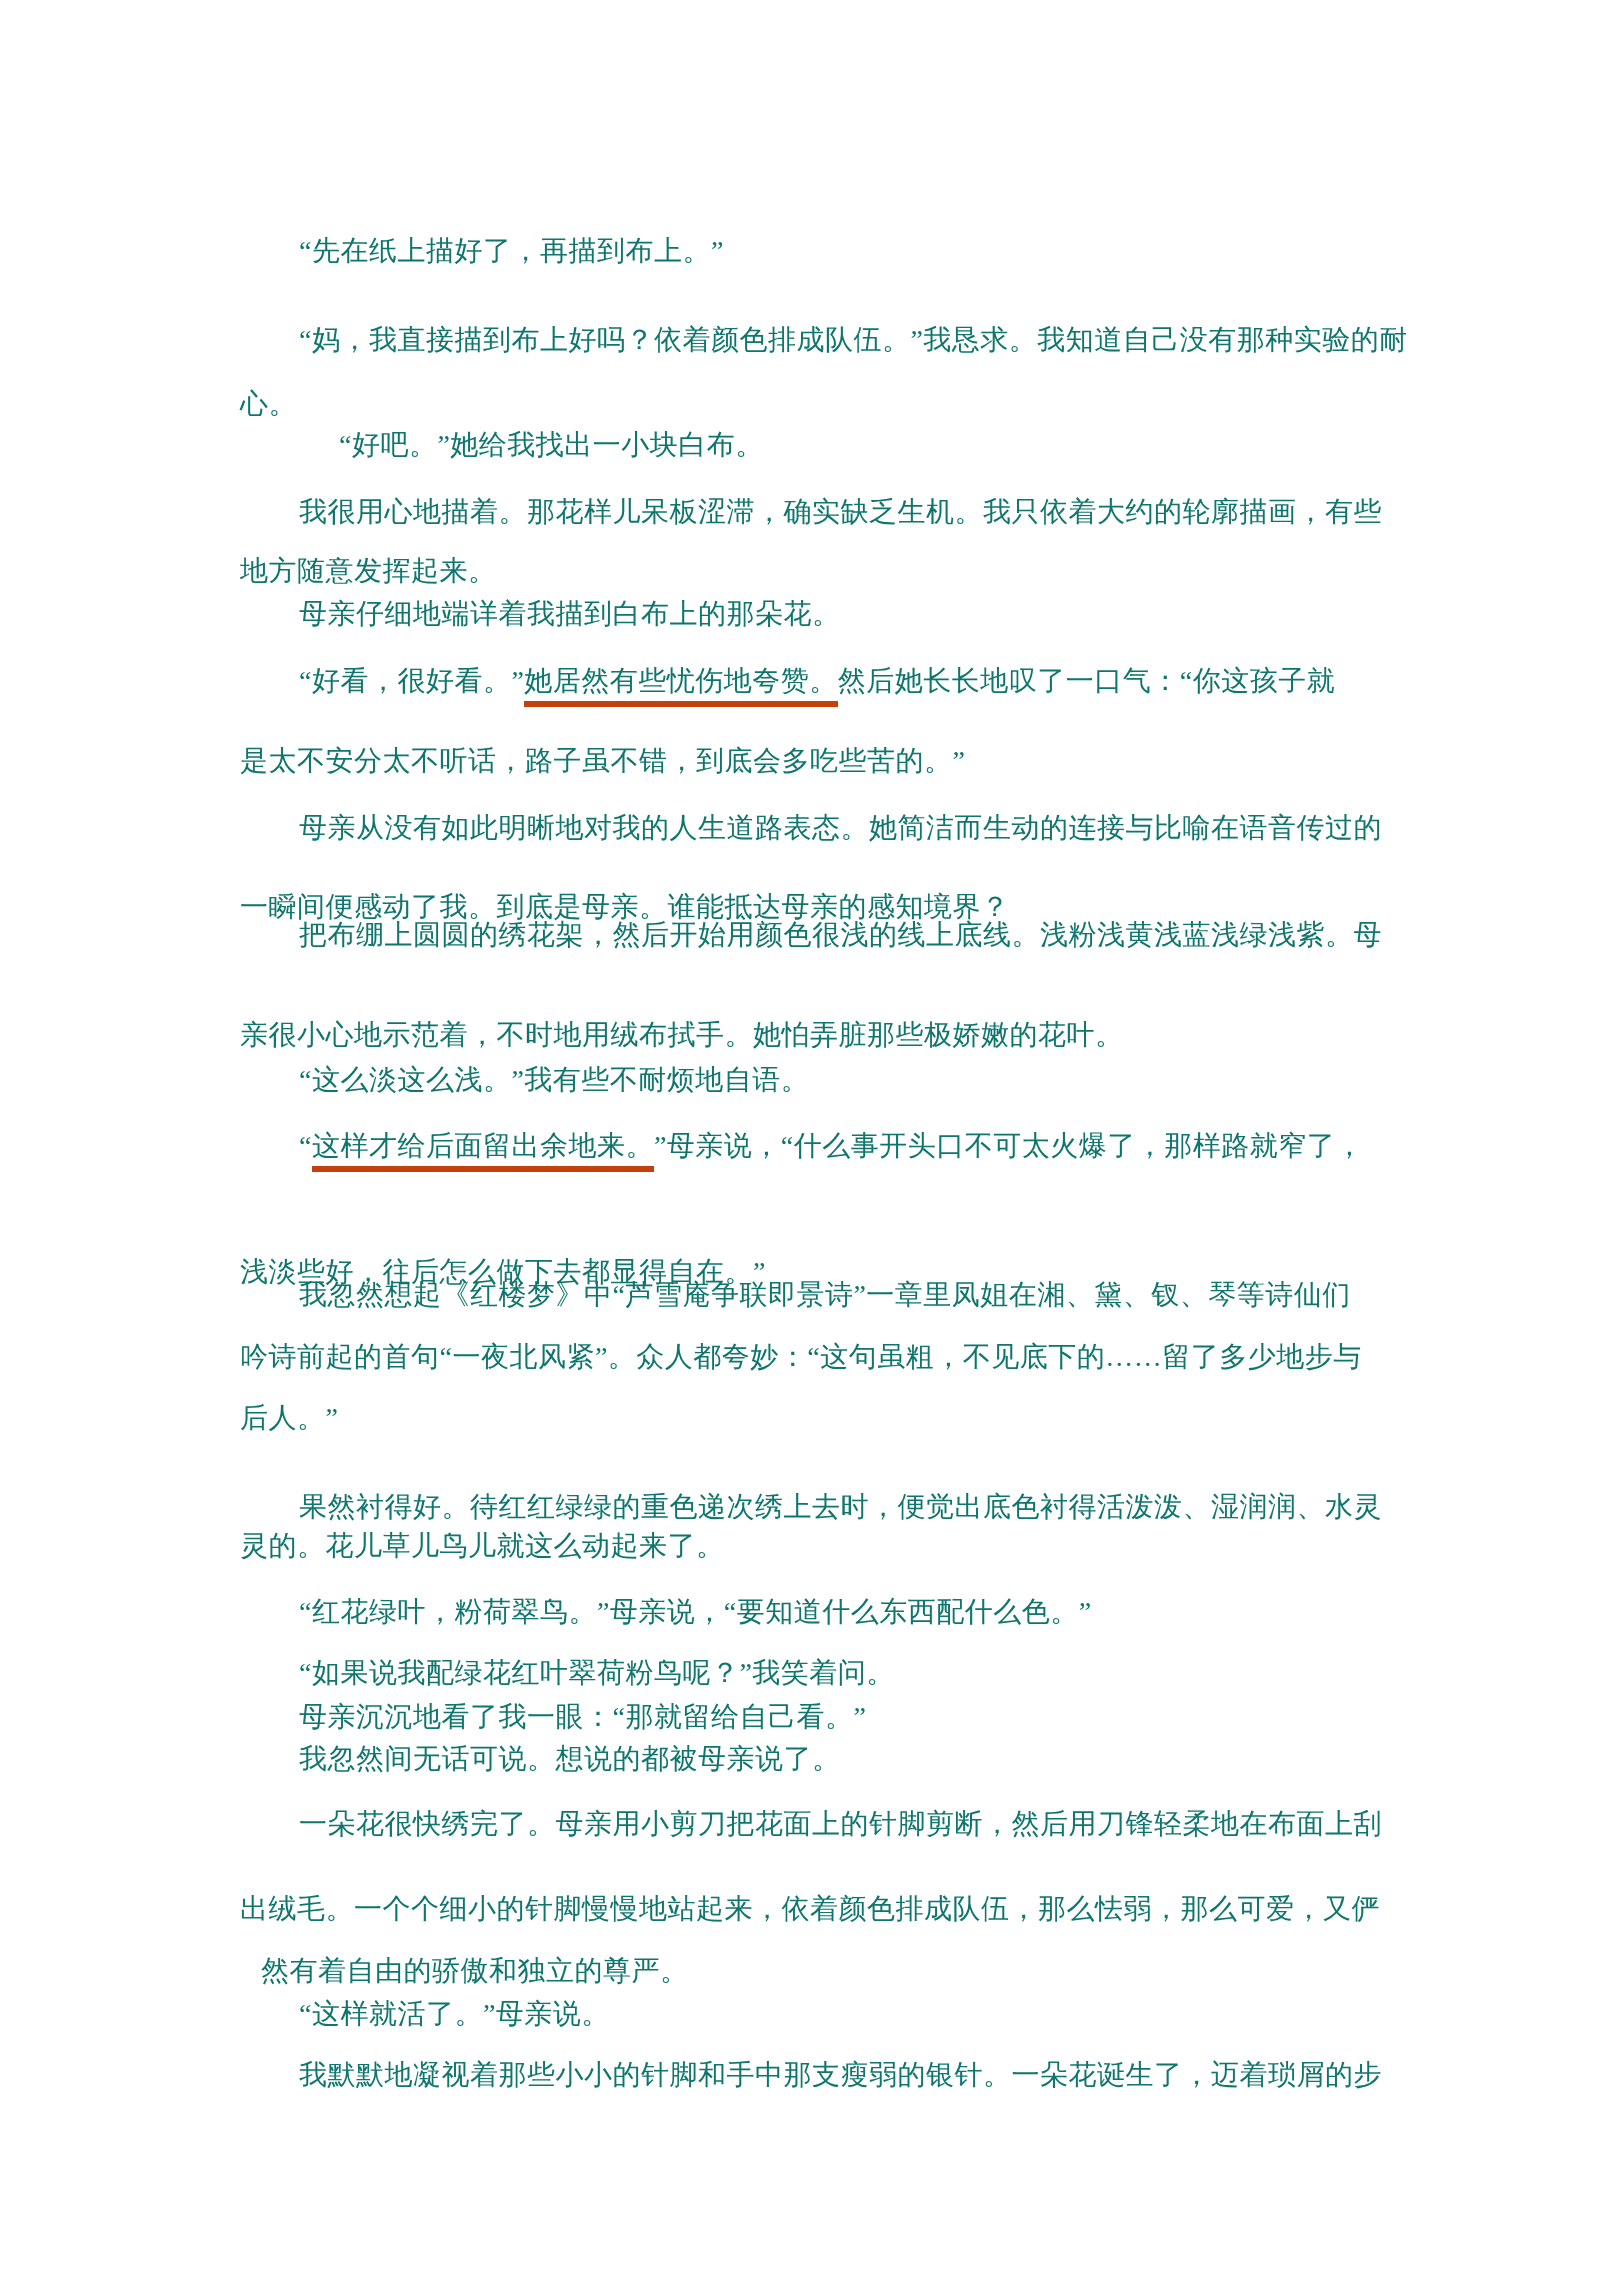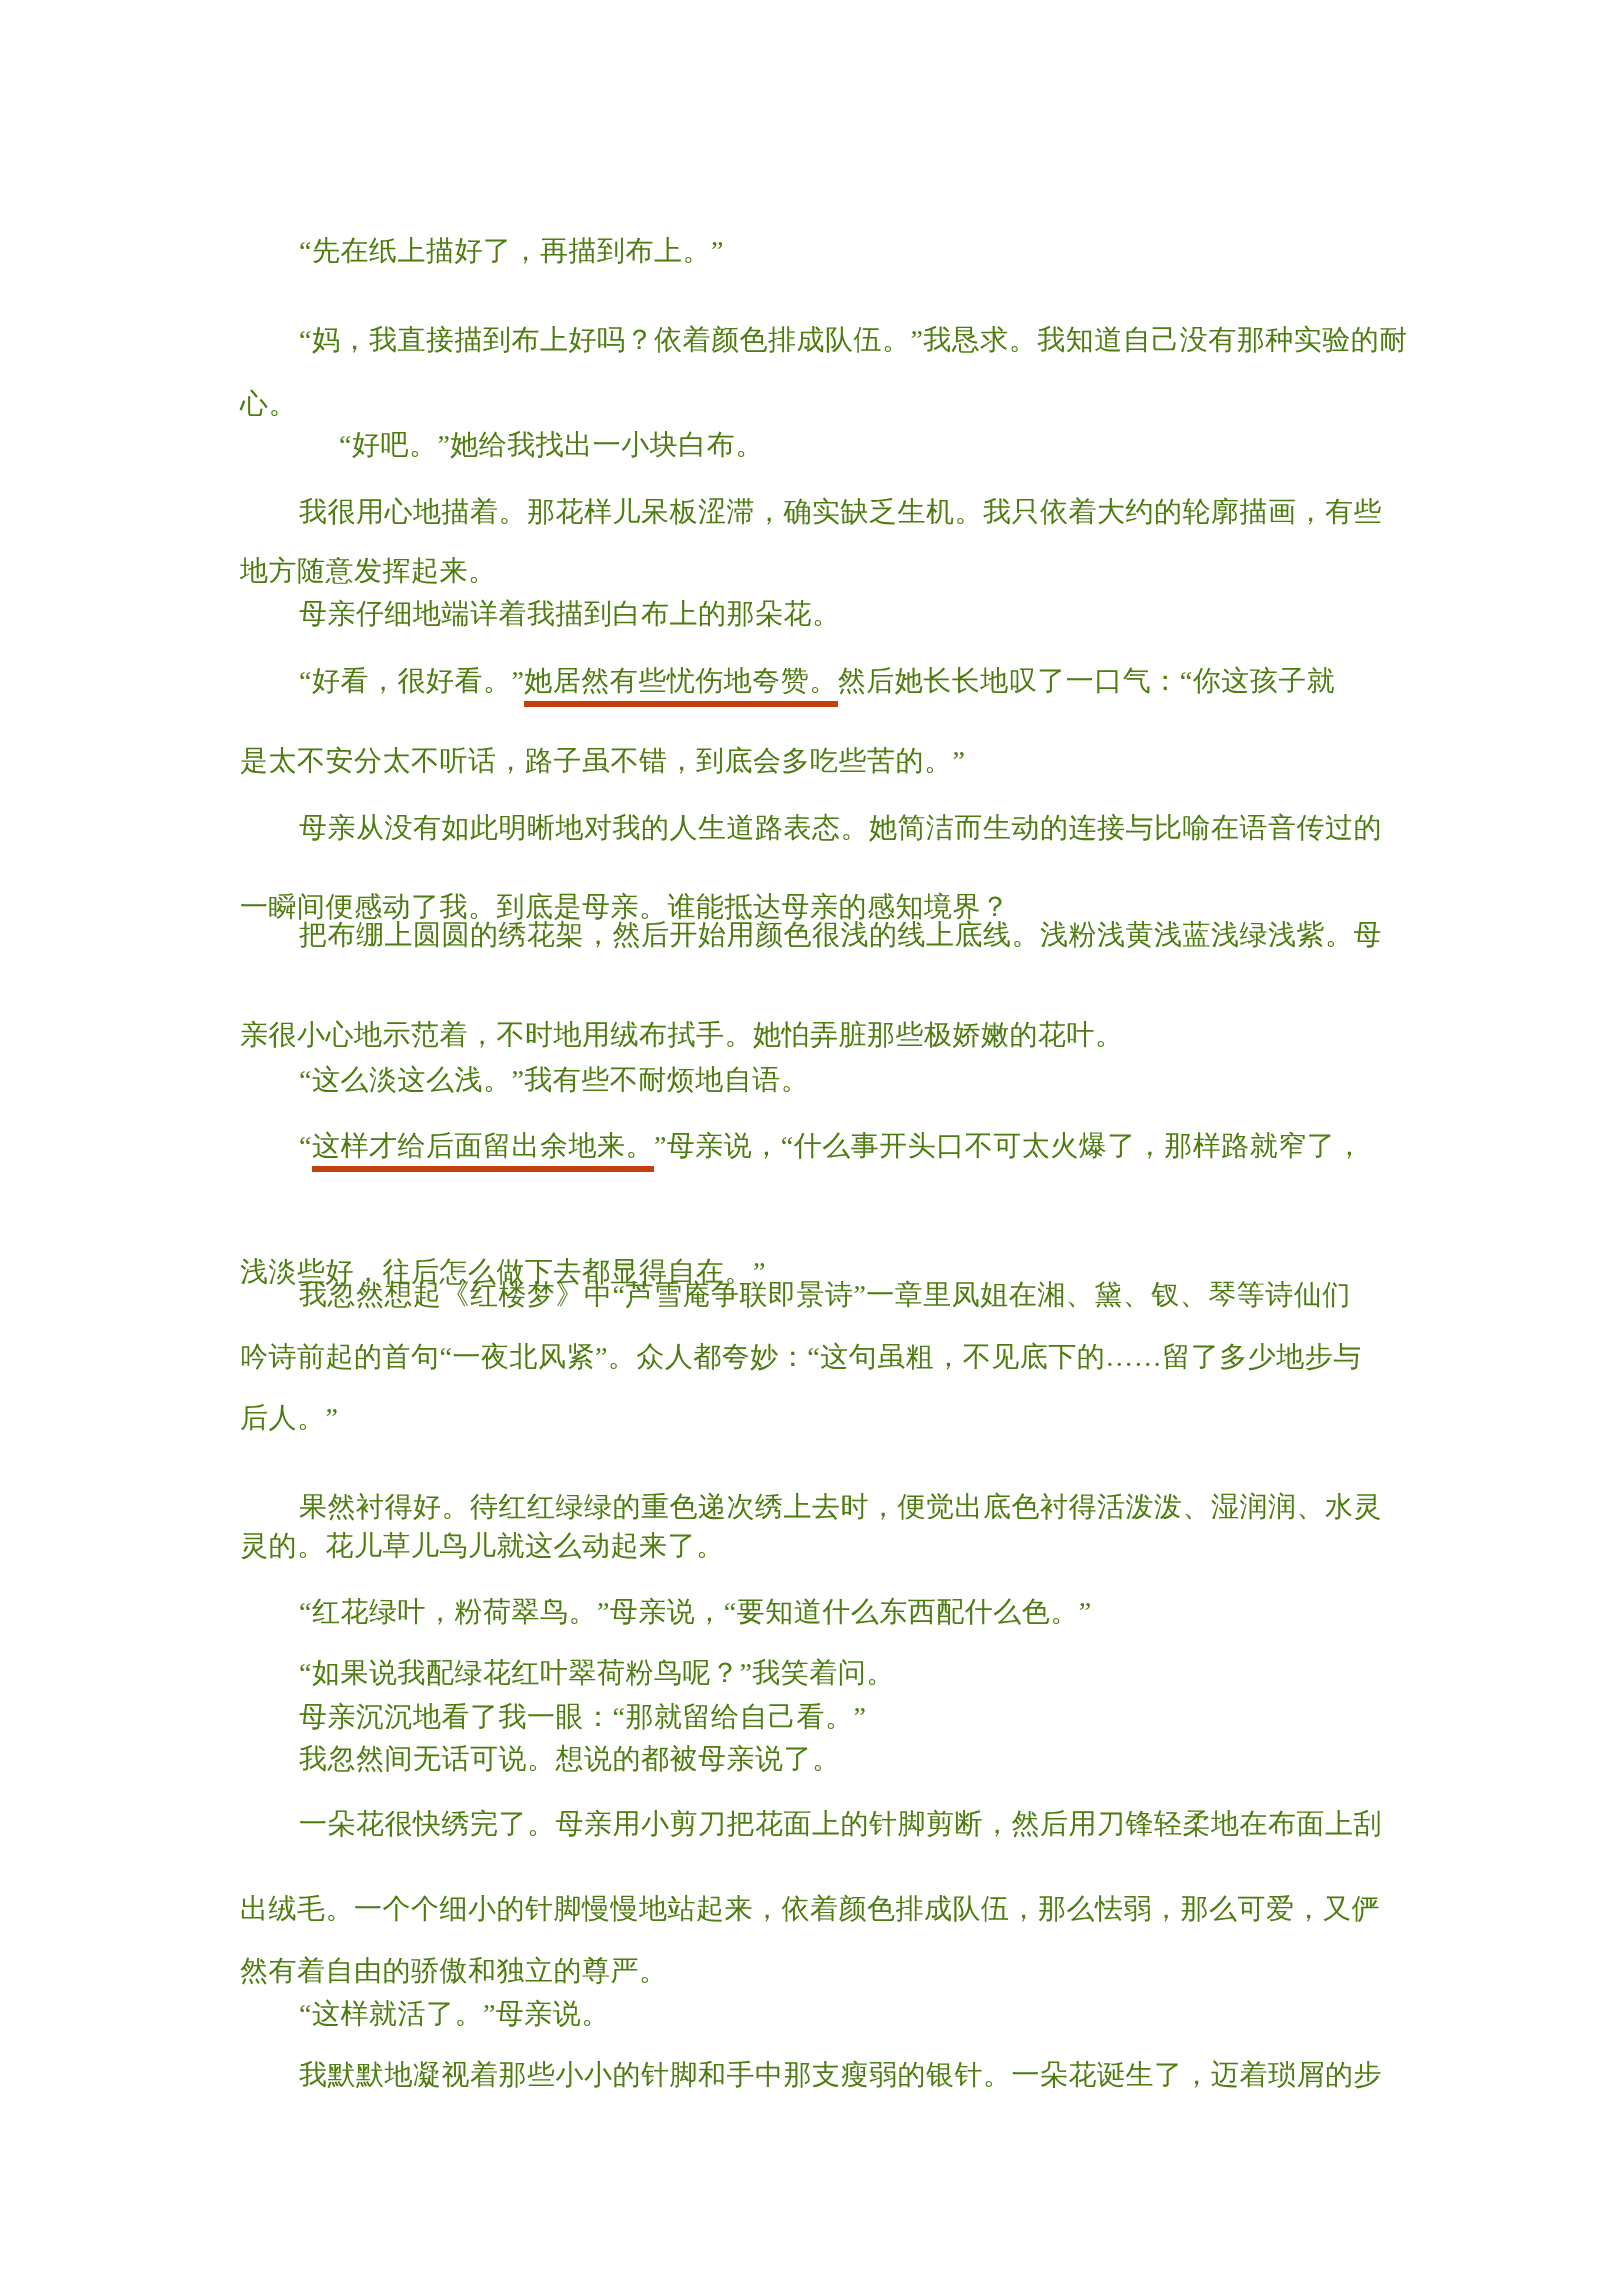--- a/index.html
+++ b/index.html
@@ -5,21 +5,21 @@
   html, body {
     margin: 0;
     padding: 0;
     background: #ffffff;
   }
   .page {
     position: relative;
     width: 1524px;
     height: 2292px;
     background: #ffffff;
-    color: #4d7c0f;
+    color: #0f766e;
     font-family: "Liberation Serif", "DejaVu Serif", serif;
     font-size: 28px;
     overflow: hidden;
   }
   .line {
     position: absolute;
     left: 240px;
     line-height: 1.35;
     white-space: pre;
     letter-spacing: 0.5px;
@@ -57,18 +57,18 @@
       <div class="line" style="top: 1338px;"><span>吟诗前起的首句“一夜北风紧”。众人都夸妙：“这句虽粗，不见底下的……留了多少地步与</span></div>
       <div class="line" style="top: 1399px;"><span>后人。”</span></div>
       <div class="line indent" style="top: 1488px;"><span>果然衬得好。待红红绿绿的重色递次绣上去时，便觉出底色衬得活泼泼、湿润润、水灵</span></div>
       <div class="line" style="top: 1527px;"><span>灵的。花儿草儿鸟儿就这么动起来了。</span></div>
       <div class="line indent" style="top: 1593px;"><span>“红花绿叶，粉荷翠鸟。”母亲说，“要知道什么东西配什么色。”</span></div>
       <div class="line indent" style="top: 1654px;"><span>“如果说我配绿花红叶翠荷粉鸟呢？”我笑着问。</span></div>
       <div class="line indent" style="top: 1698px;"><span>母亲沉沉地看了我一眼：“那就留给自己看。”</span></div>
       <div class="line indent" style="top: 1740px;"><span>我忽然间无话可说。想说的都被母亲说了。</span></div>
       <div class="line indent" style="top: 1805px;"><span>一朵花很快绣完了。母亲用小剪刀把花面上的针脚剪断，然后用刀锋轻柔地在布面上刮</span></div>
       <div class="line" style="top: 1890px;"><span>出绒毛。一个个细小的针脚慢慢地站起来，依着颜色排成队伍，那么怯弱，那么可爱，又俨</span></div>
-      <div class="line" style="top: 1952px;"><span>然有着自由的骄傲和独立的尊严。</span></div>
+      <div class="line" style="top: 1952px; margin-left: 21px;"><span>然有着自由的骄傲和独立的尊严。</span></div>
       <div class="line indent" style="top: 1995px;"><span>“这样就活了。”母亲说。</span></div>
       <div class="line indent" style="top: 2056px;"><span>我默默地凝视着那些小小的针脚和手中那支瘦弱的银针。一朵花诞生了，迈着琐屑的步</span></div>
     </div>
 </div>
 
 
 </body></html>

